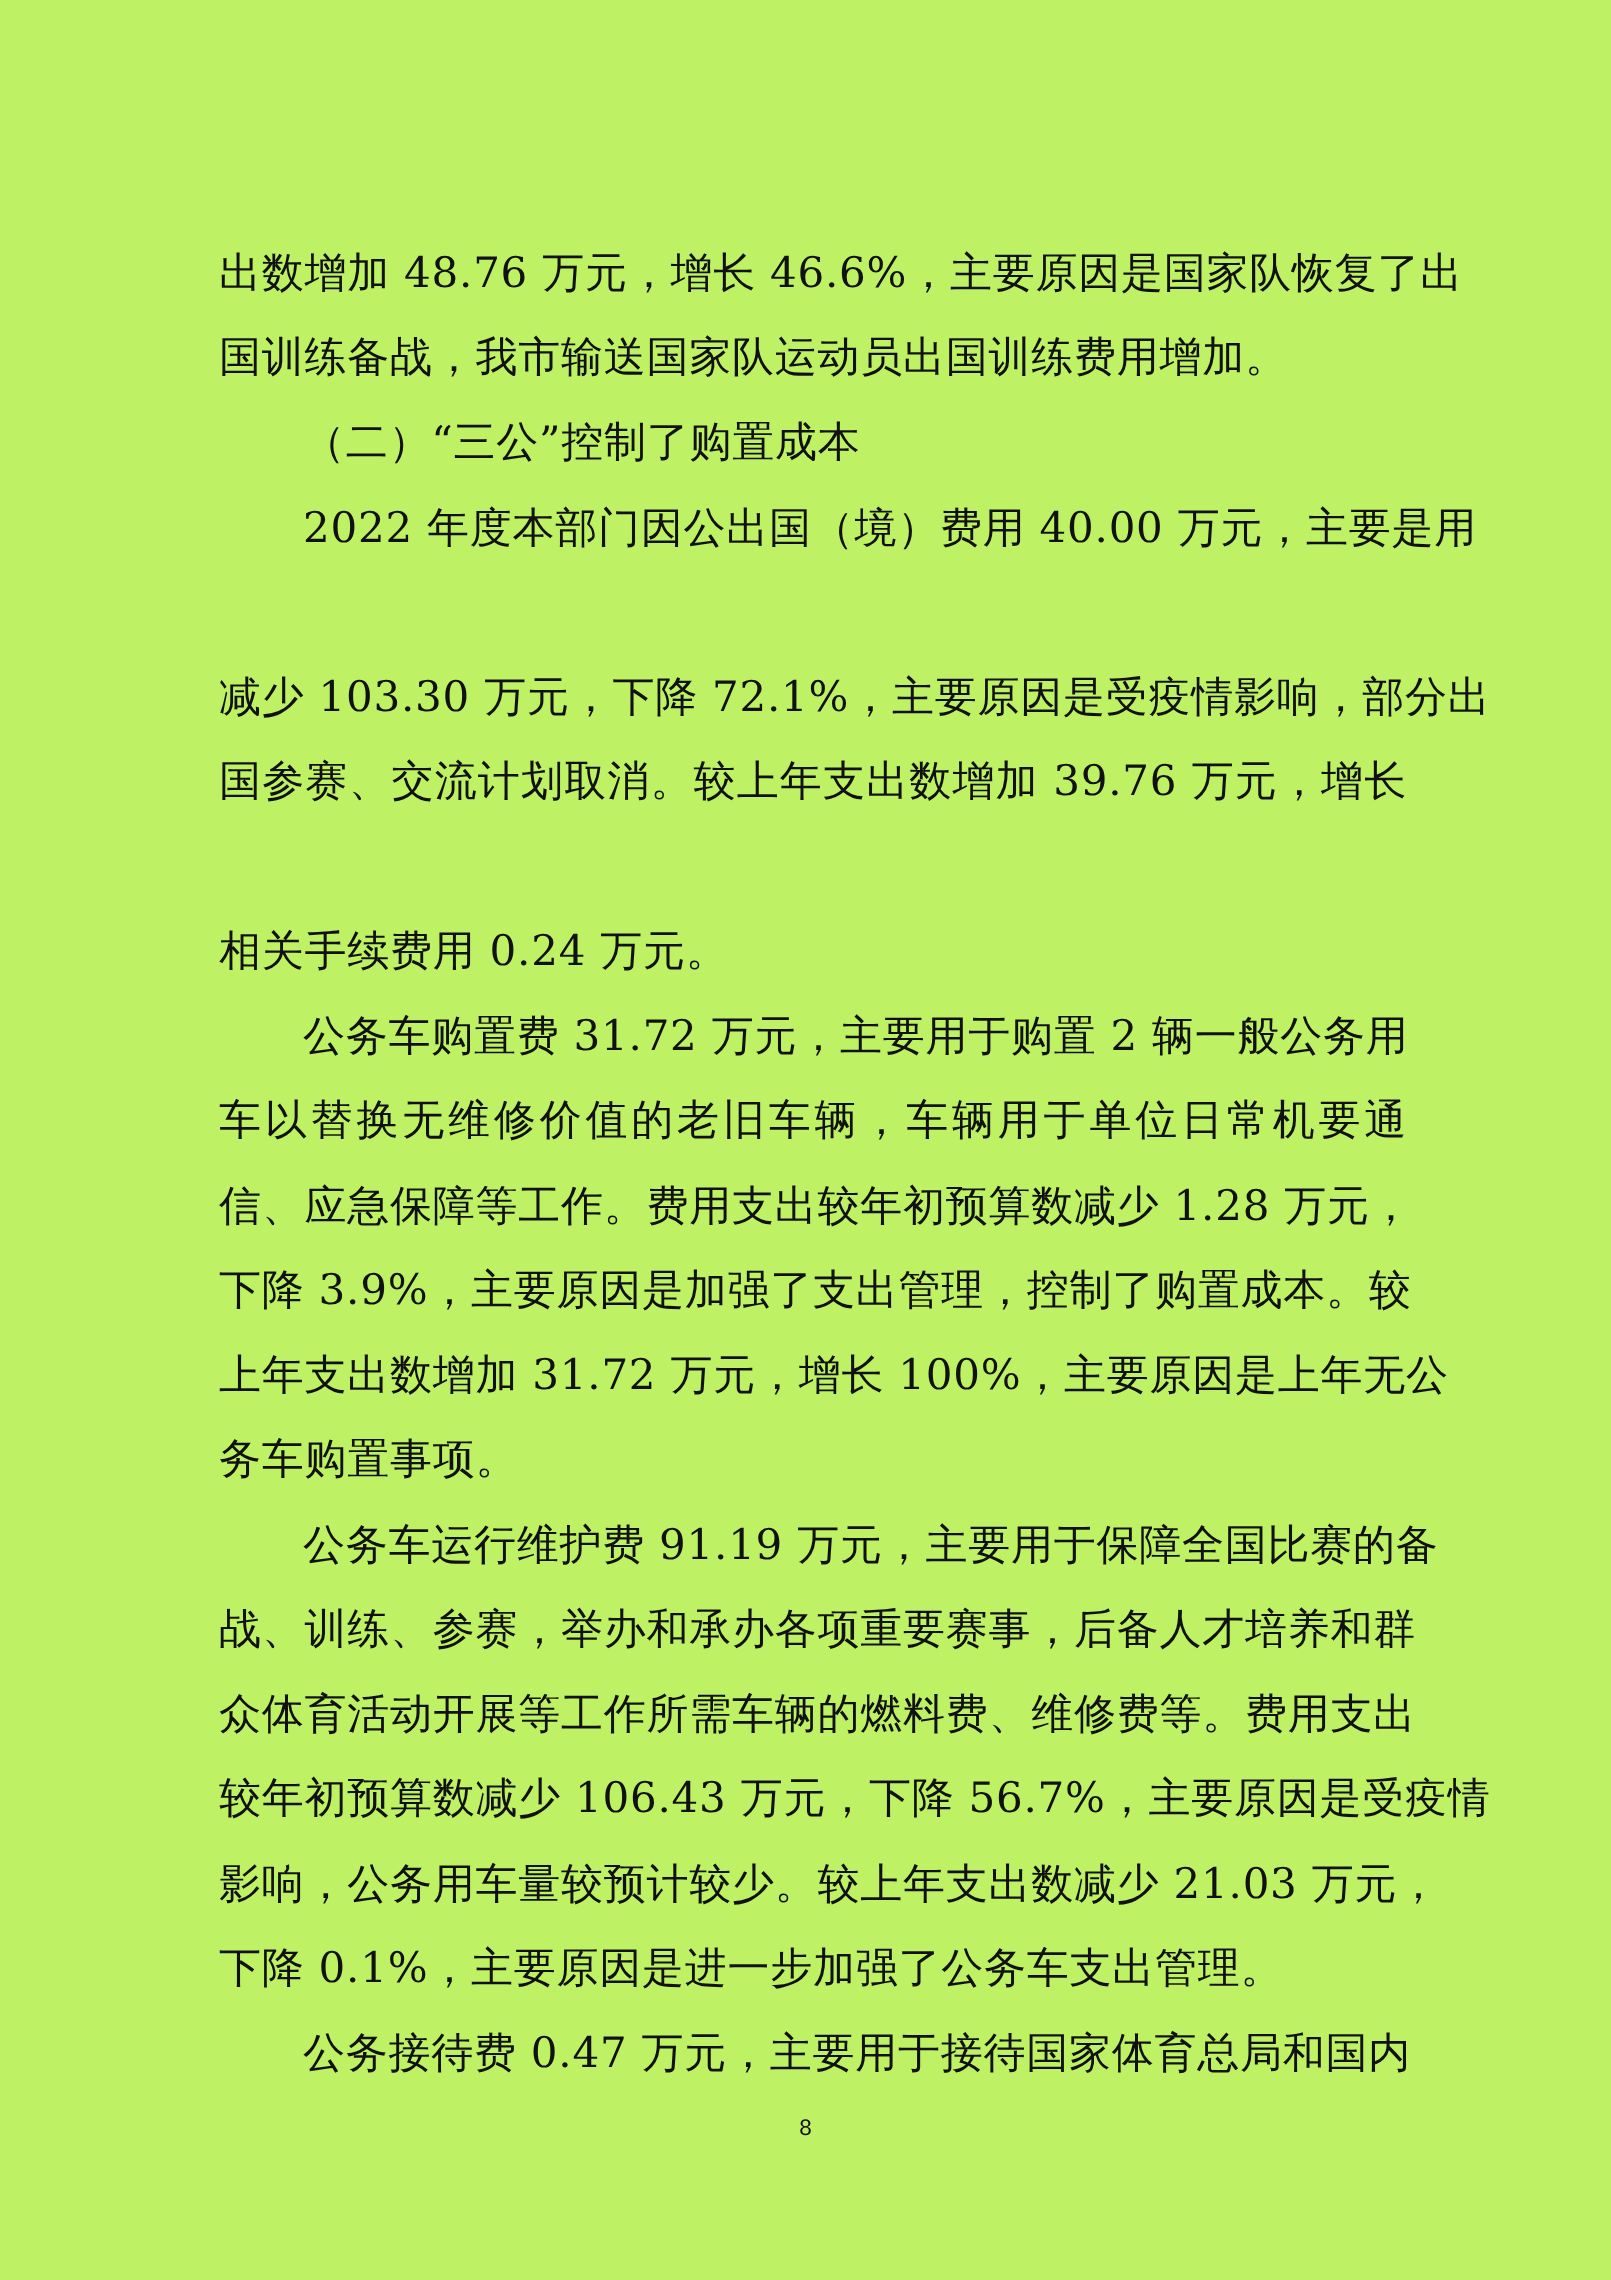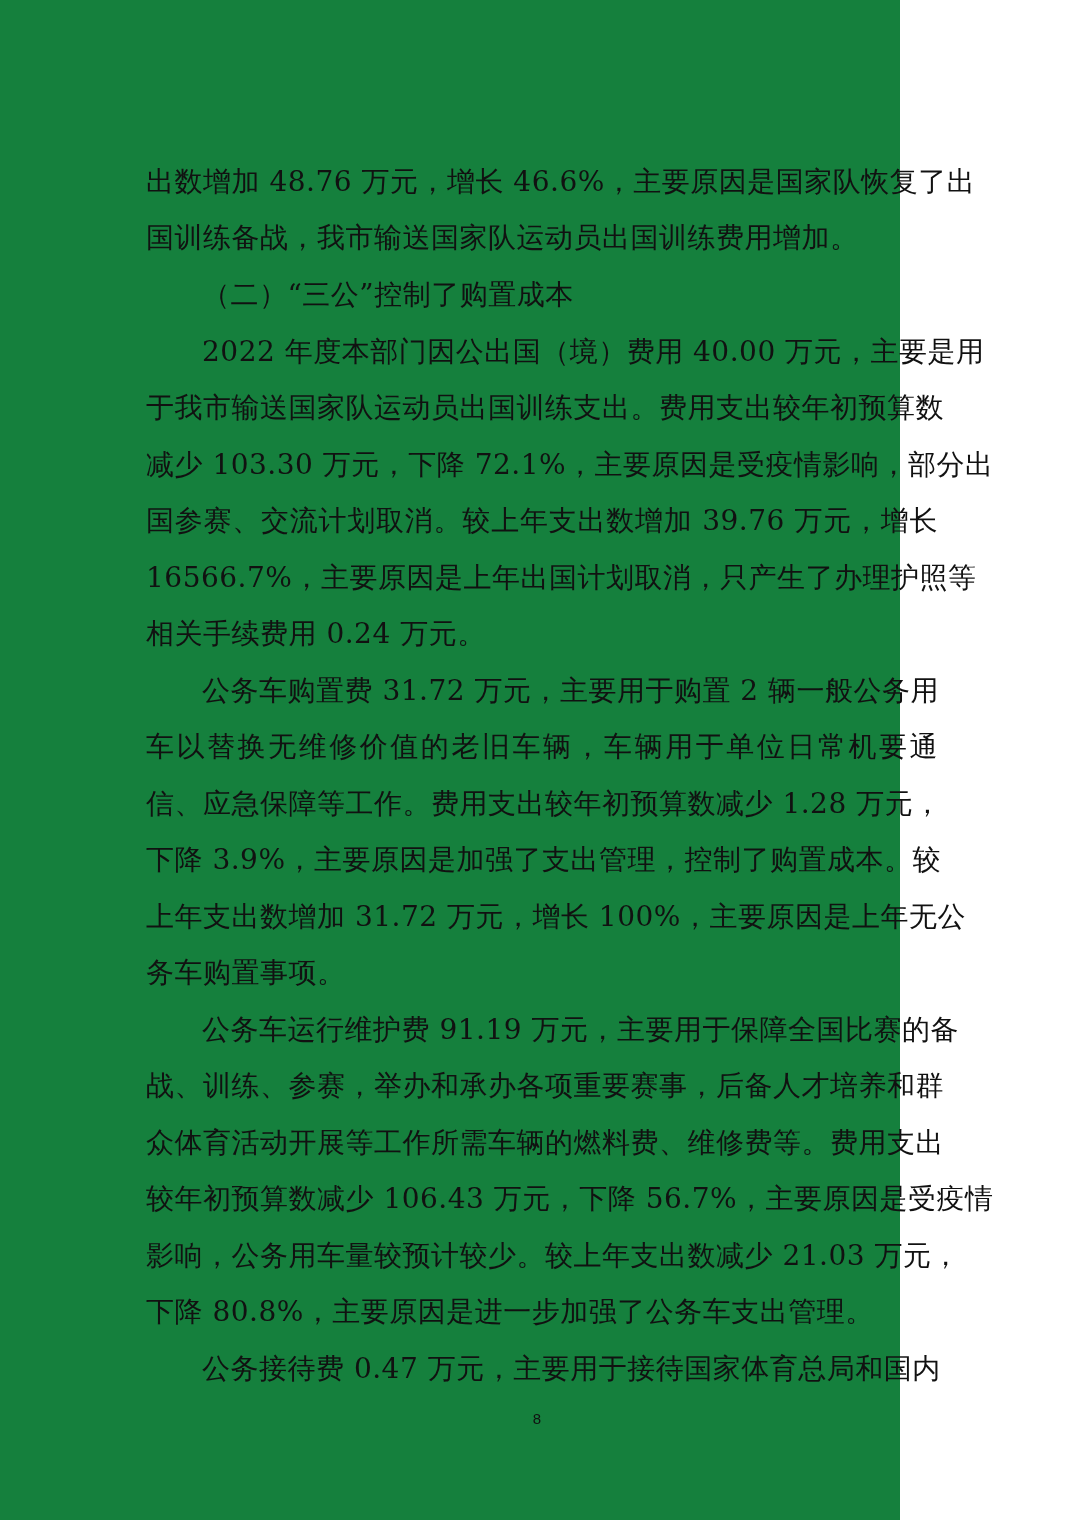--- a/index.html
+++ b/index.html
@@ -1,19 +1,19 @@
 <!DOCTYPE html>
 <html><head>
   <meta charset="utf-8">
   <style>
     html, body { margin: 0; padding: 0; background: #ffffff; }
     body { width: 1074px; height: 1520px; position: relative; overflow: hidden; }
     .page {
-      position: absolute; left: 0; top: 0; width: 900px; height: 1520px;
-      background: #15803d;
+      position: absolute; left: 0; top: 0; width: 1074px; height: 1520px;
+      background: #bef264;
       font-family: "DejaVu Serif", "Liberation Serif", serif;
       color: #111111;
     }
     .line {
       position: absolute;
       left: 146px;
       width: 792px;
       height: 40px;
       line-height: 40px;
       font-size: 28px;
@@ -33,33 +33,31 @@
     }
   </style>
 </head>
 <body>
 
 <div class="page">
   <div class="line" style="top:162px">出数增加 48.76 万元，增长 46.6%，主要原因是国家队恢复了出</div>
   <div class="line last" style="top:218px">国训练备战，我市输送国家队运动员出国训练费用增加。</div>
   <div class="line indent last heading" style="top:275px">（二）“三公”控制了购置成本</div>
   <div class="line indent" style="top:332px">2022 年度本部门因公出国（境）费用 40.00 万元，主要是用</div>
-  <div class="line" style="top:388px">于我市输送国家队运动员出国训练支出。费用支出较年初预算数</div>
   <div class="line" style="top:445px">减少 103.30 万元，下降 72.1%，主要原因是受疫情影响，部分出</div>
   <div class="line" style="top:501px">国参赛、交流计划取消。较上年支出数增加 39.76 万元，增长</div>
-  <div class="line" style="top:558px">16566.7%，主要原因是上年出国计划取消，只产生了办理护照等</div>
   <div class="line last" style="top:614px">相关手续费用 0.24 万元。</div>
   <div class="line indent" style="top:671px">公务车购置费 31.72 万元，主要用于购置 2 辆一般公务用</div>
   <div class="line" style="top:727px">车以替换无维修价值的老旧车辆，车辆用于单位日常机要通</div>
   <div class="line" style="top:784px">信、应急保障等工作。费用支出较年初预算数减少 1.28 万元，</div>
   <div class="line" style="top:840px">下降 3.9%，主要原因是加强了支出管理，控制了购置成本。较</div>
   <div class="line" style="top:897px">上年支出数增加 31.72 万元，增长 100%，主要原因是上年无公</div>
   <div class="line last" style="top:953px">务车购置事项。</div>
   <div class="line indent" style="top:1010px">公务车运行维护费 91.19 万元，主要用于保障全国比赛的备</div>
   <div class="line" style="top:1123px">众体育活动开展等工作所需车辆的燃料费、维修费等。费用支出</div>
   <div class="line" style="top:1066px">战、训练、参赛，举办和承办各项重要赛事，后备人才培养和群</div>
   <div class="line" style="top:1179px">较年初预算数减少 106.43 万元，下降 56.7%，主要原因是受疫情</div>
   <div class="line" style="top:1236px">影响，公务用车量较预计较少。较上年支出数减少 21.03 万元，</div>
-  <div class="line last" style="top:1292px">下降 80.8%，主要原因是进一步加强了公务车支出管理。</div>
+  <div class="line last" style="top:1292px">下降 0.1%，主要原因是进一步加强了公务车支出管理。</div>
   <div class="line indent" style="top:1349px">公务接待费 0.47 万元，主要用于接待国家体育总局和国内</div>
 
   <div class="page-number">8</div>
 </div>
 
 </body></html>

